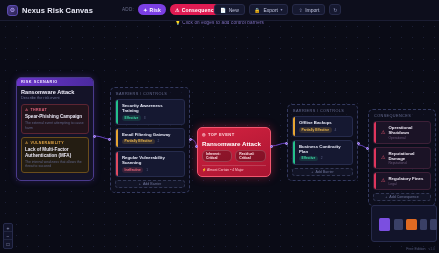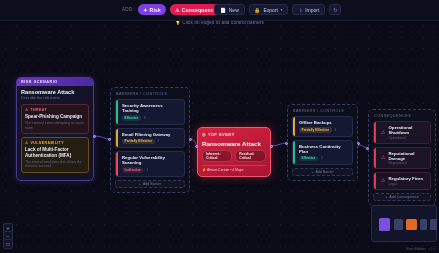--- a/index.html
+++ b/index.html
@@ -212,20 +212,24 @@
     font-size: 5px; color: #9aa0c4; border-bottom: 1px solid #22263f; cursor: pointer;
   }
   .zbtn:last-child { border-bottom: none; }
 </style>
 </head>
 <body>
 
 <div class="app">
 
   <div class="header">
+    <div class="brand">
+      <div class="brand-logo">⚙</div>
+      <div class="brand-title">Nexus Risk Canvas</div>
+    </div>
 
     <div class="hdr-center">
       <span class="addlabel">ADD:</span>
       <button class="pill pill-risk">
         <span class="gly">✦</span>
         <span>Risk</span>
       </button>
       <button class="pill pill-cons">
         <span class="gly">⚠</span>
         <span>Consequence</span>

